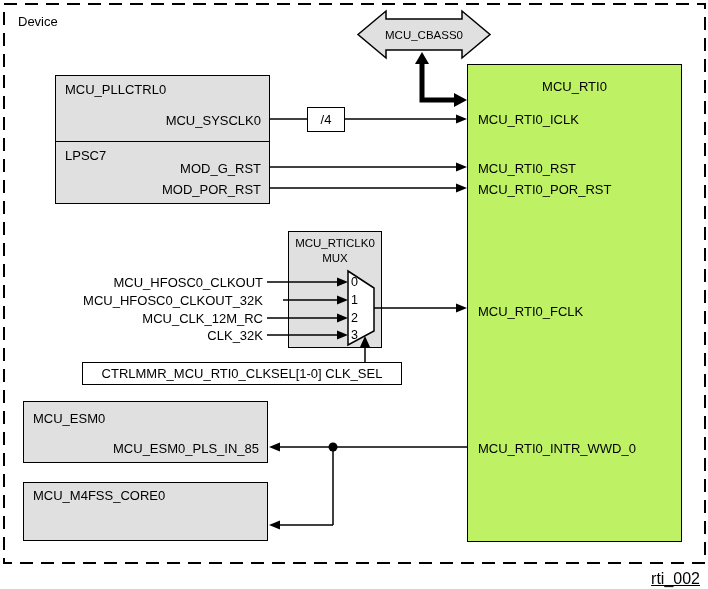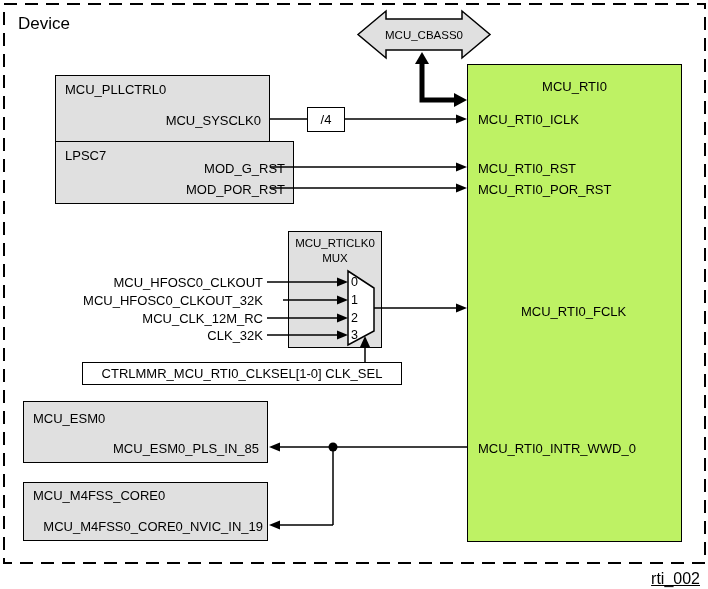--- a/index.html
+++ b/index.html
@@ -16,21 +16,21 @@
   .block.rti { background:#bef264; }
   .title { position:absolute; left:9px; top:6px; white-space:nowrap; line-height:15px; }
   .title.center { left:0; right:0; text-align:center; top:14px; }
   .port { position:absolute; white-space:nowrap; line-height:15px;
     transform:translateY(-50%); }
   .port.r { right:8px; }
   .port.l { left:10px; }
   .whitebox { position:absolute; background:#fff; border:1.5px solid #000;
     display:flex; align-items:center; justify-content:center;
     font-size:13px; white-space:nowrap; z-index:2; }
-  .lbl { position:absolute; white-space:nowrap; font-size:17px; z-index:2; }
+  .lbl { position:absolute; white-space:nowrap; font-size:13px; z-index:2; }
   .muxlab { position:absolute; right:445px; white-space:nowrap; font-size:13px;
     transform:translateY(-50%); z-index:2; }
   .muxtitle { position:absolute; left:0; right:0; text-align:center;
     font-size:11.5px; line-height:15px; white-space:nowrap; }
   .figid { font-size:16px;text-decoration:underline; }
   .ln { stroke:#000; stroke-width:1.5; fill:none; }
   .thick { stroke:#000; stroke-width:5; fill:none; }
   .ah { fill:#000; stroke:none; }
   .dash { fill:none; stroke:#000; stroke-width:2; stroke-dasharray:13 8; }
   .shape-gray { fill:#e0e0e0; stroke:#000; stroke-width:1.5; }
@@ -49,21 +49,21 @@
 
   <div class="block" style="left:55px; top:75px; width:215px; height:67px;">
     <div class="title">MCU_PLLCTRL0</div>
     <div class="port r" style="top:44px;">MCU_SYSCLK0</div>
   </div>
 
   <div class="whitebox" style="left:307px; top:107px; width:38px; height:25px;">
     <span>/4</span>
   </div>
 
-  <div class="block" style="left:55px; top:141px; width:239px; height:63px;">
+  <div class="block" style="left:55px; top:141px; width:215px; height:63px;">
     <div class="title">LPSC7</div>
     <div class="port r" style="top:26px;">MOD_G_RST</div>
     <div class="port r" style="top:47px;">MOD_POR_RST</div>
   </div>
 
   <div class="block" style="left:288px; top:231px; width:94px; height:117px;">
     <div class="muxtitle" style="top:4px;">MCU_RTICLK0</div>
     <div class="muxtitle" style="top:19px;">MUX</div>
   </div>
 
@@ -76,29 +76,28 @@
     <span>CTRLMMR_MCU_RTI0_CLKSEL[1-0] CLK_SEL</span>
   </div>
 
   <div class="block" style="left:23px; top:401px; width:245px; height:62px;">
     <div class="title" style="top:9px;">MCU_ESM0</div>
     <div class="port r" style="top:46px;">MCU_ESM0_PLS_IN_85</div>
   </div>
 
   <div class="block" style="left:23px; top:482px; width:245px; height:59px;">
     <div class="title" style="top:5px;">MCU_M4FSS_CORE0</div>
-    <div class="port r" style="top:43px; right:4px;">MCU_M4FSS0_CORE0_NVIC_IN_19</div>
   </div>
 
   <div class="block rti" style="left:467px; top:64px; width:215px; height:478px;">
     <div class="title center">MCU_RTI0</div>
     <div class="port l" style="top:54px;">MCU_RTI0_ICLK</div>
     <div class="port l" style="top:103px;">MCU_RTI0_RST</div>
     <div class="port l" style="top:124px;text-align:right;">MCU_RTI0_POR_RST</div>
-    <div class="port l" style="top:246px;margin-left:43px;">MCU_RTI0_FCLK</div>
+    <div class="port l" style="top:246px;">MCU_RTI0_FCLK</div>
     <div class="port l" style="top:383px;">MCU_RTI0_INTR_WWD_0</div>
   </div>
 
   <div class="lbl figid" style="right:8px; top:570px;">rti_002</div>
 
   <svg class="overlay" viewBox="0 0 708 589">
 
     <rect class="dash" x="4" y="4" width="701" height="559"></rect>
 
     <polygon class="shape-gray" points="358,34.5 386,11 386,19 462,19 462,11 490,34.5 462,58 462,50 386,50 386,58"></polygon>

